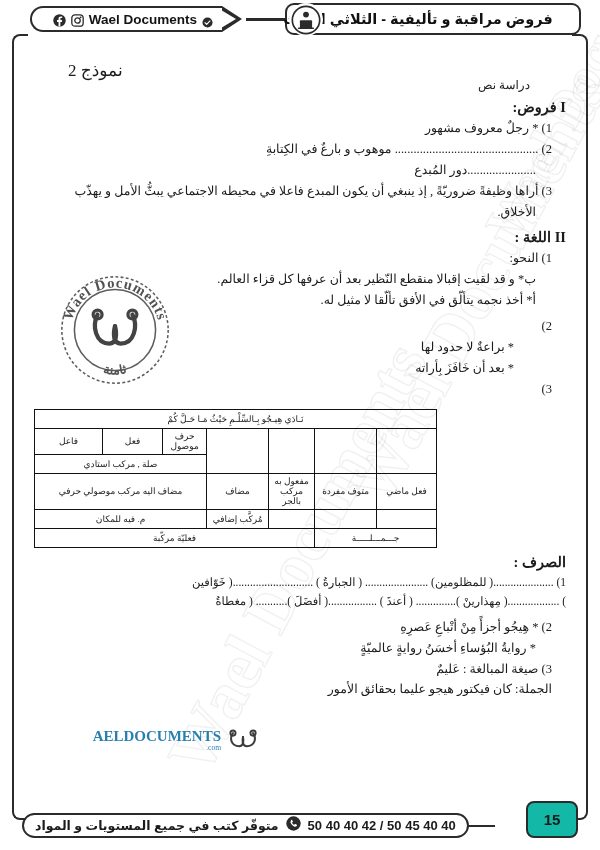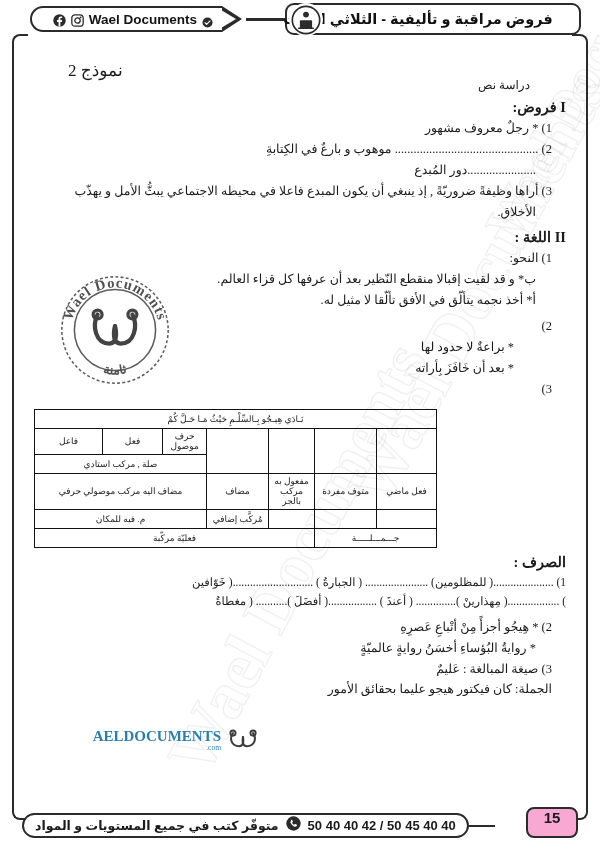--- a/index.html
+++ b/index.html
@@ -153,23 +153,23 @@
   .foot-pill .ar{
     font-family:"Liberation Sans","DejaVu Sans",sans-serif;
     font-weight:bold;font-size:12.5px;white-space:nowrap;
   }
   .foot-pill .ph{
     font-family:"Liberation Sans","DejaVu Sans",sans-serif;
     font-weight:bold;font-size:13px;direction:ltr;white-space:nowrap;
   }
   .foot-conn{position:absolute;left:395px;bottom:15px;width:100px;height:2.5px;background:#2b2b2b;}
   .pagebox{
-    position:absolute;right:22px;bottom:4px;width:52px;height:31px;
-    border:2.5px solid #2b2b2b;border-radius:8px;background:#f9a8d4;
-    display:flex;justify-content:center;
+    position:absolute;right:22px;bottom:4px;width:52px;height:37px;
+    border:2.5px solid #2b2b2b;border-radius:8px;background:#14b8a6;
+    display:flex;align-items:center;justify-content:center;
     font-family:"Liberation Sans","DejaVu Sans",sans-serif;
     font-weight:bold;font-size:15px;box-sizing:border-box;
   }
 
   
   .wm{position:absolute;pointer-events:none;user-select:none;}
   .wm-diag{
     color:#000;opacity:.055;
     font-family:"Liberation Serif","DejaVu Serif",serif;
     font-size:66px;font-weight:bold;white-space:nowrap;direction:ltr;

